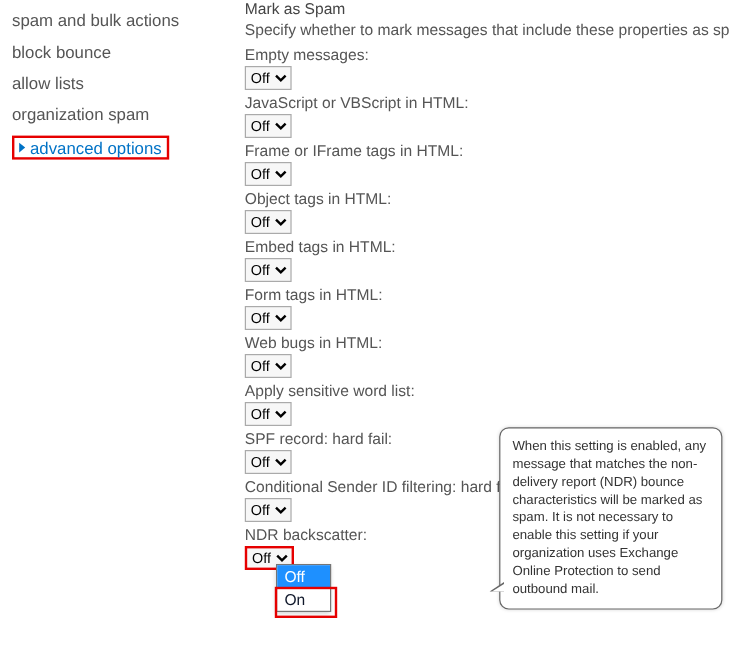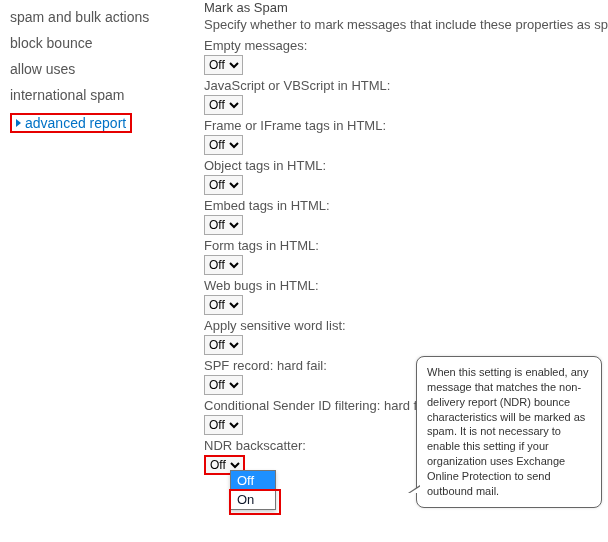--- a/index.html
+++ b/index.html
@@ -149,28 +149,28 @@
 
 <div class="container">
   <div class="sidebar">
     <div class="sidebar-item">
       <span>spam and bulk actions</span>
     </div>
     <div class="sidebar-item">
       <span>block bounce</span>
     </div>
     <div class="sidebar-item">
-      <span>allow uses</span>
-    </div>
-    <div class="sidebar-item">
-      <span>international spam</span>
+      <span>allow lists</span>
+    </div>
+    <div class="sidebar-item">
+      <span>organization spam</span>
     </div>
     <div class="sidebar-item selected">
       <span class="highlight-box">
-        <span class="tri"></span><span>advanced report</span>
+        <span class="tri"></span><span>advanced options</span>
       </span>
     </div>
   </div>
 
   <div class="main">
     <div class="section-title">Mark as Spam</div>
     <div class="section-desc">Specify whether to mark messages that include these properties as spam.</div>
     <div id="settings-host">
         <div class="setting"><div class="setting-label">Empty messages:</div><select><option>Off</option><option>On</option></select></div>
         <div class="setting"><div class="setting-label">JavaScript or VBScript in HTML:</div><select><option>Off</option><option>On</option></select></div>

